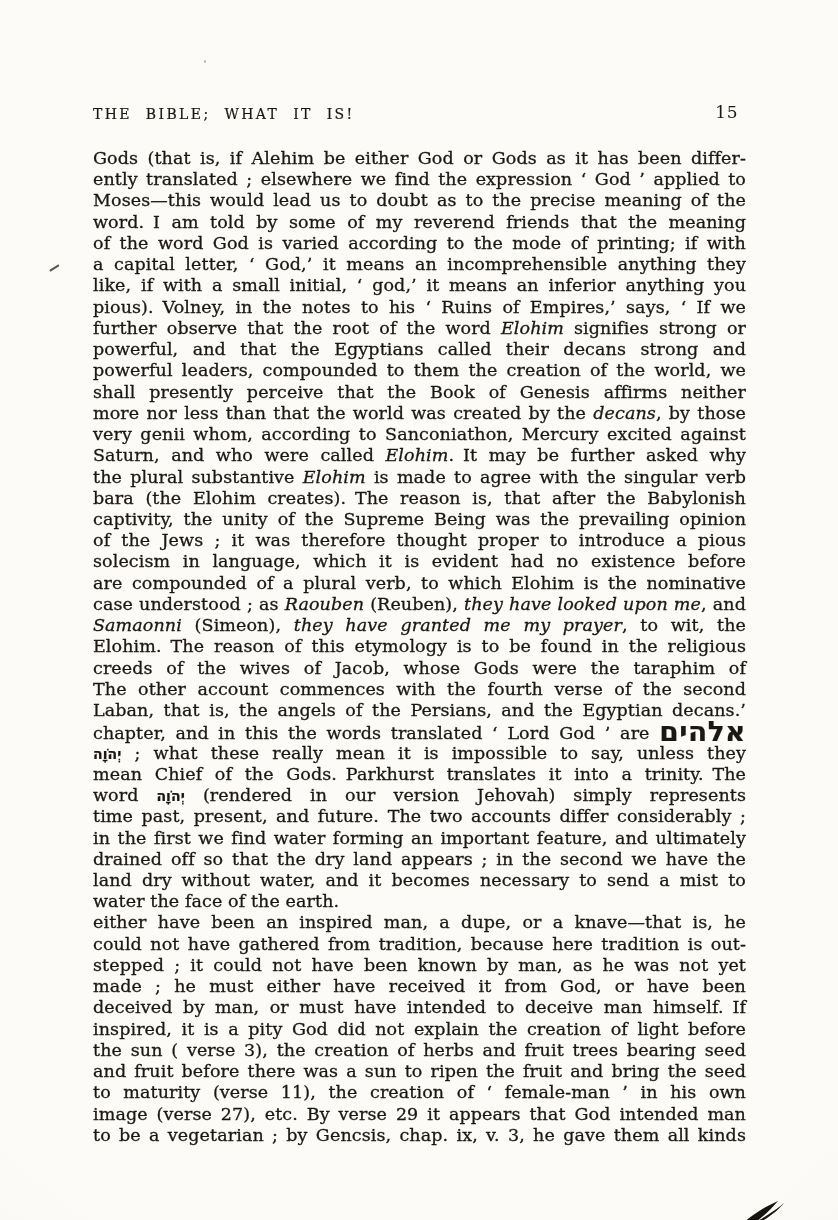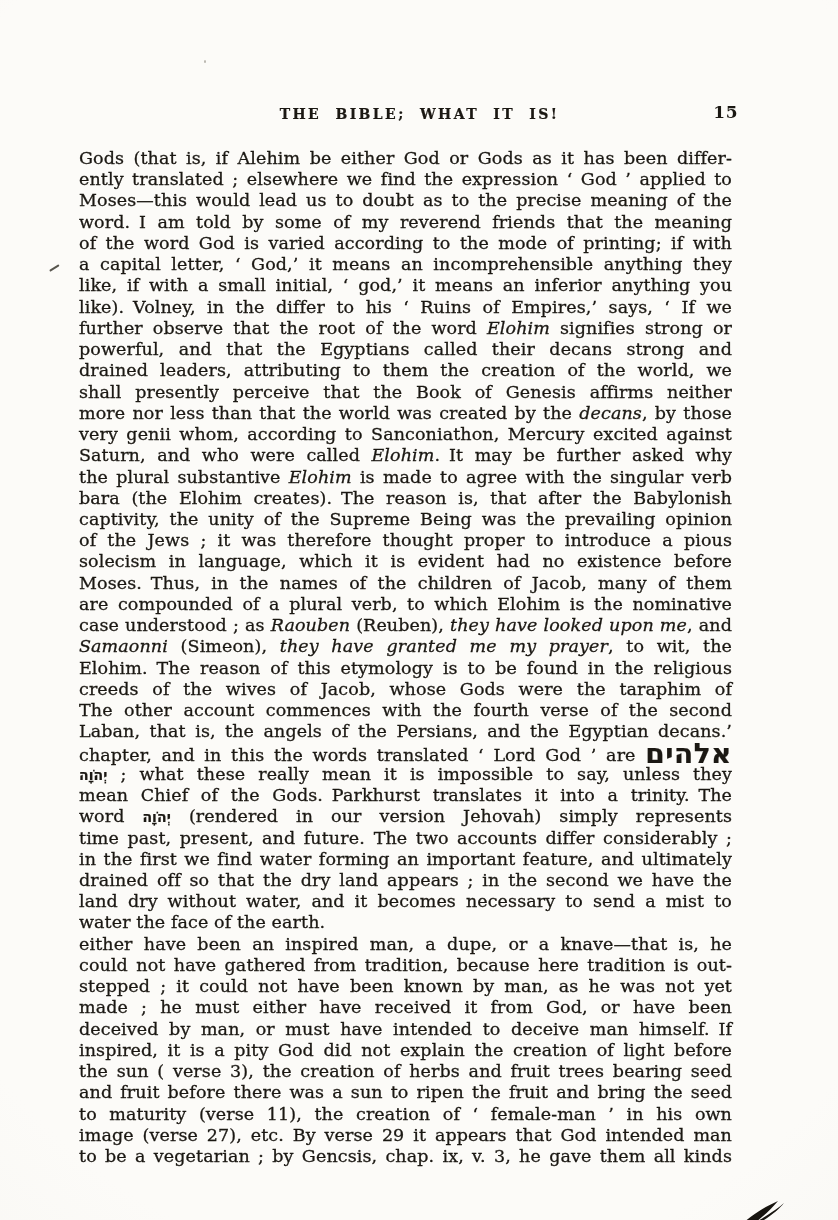--- a/index.html
+++ b/index.html
@@ -15,39 +15,39 @@
     background:
       radial-gradient(ellipse 120% 100% at 50% 45%, #fcfbf8 60%, #f3f2ed 100%);
     color: #1b1813;
   }
   .header-row {
     position: absolute;
     left: 93px; top: 106px; width: 653px; height: 26px;
   }
   .header-title {
     display: block;
-    text-align: center;
+    text-align: left;
     font-size: 14px;
-    font-weight: bold;
+    font-weight: normal;
     letter-spacing: 2.4px;
     word-spacing: 7px;
     text-transform: uppercase;
     color: #1b1813;
     -webkit-text-stroke: 0.2px #1b1813;
   }
   .page-number {
     position: absolute;
     right: 8px; top: -4px;
     font-size: 17px;
-    font-weight: bold;
+    font-weight: normal;
     letter-spacing: 0.5px;
   }
   .page-text {
     position: absolute;
-    left: 79px; top: 148px; width: 653px;
+    left: 93px; top: 148px; width: 653px;
   }
   .line {
     height: 21.24px;
     line-height: 21.24px;
     font-size: 17.5px;
     text-align: justify;
     text-align-last: justify;
     text-justify: inter-word;
     white-space: nowrap;
     letter-spacing: 0.1px;
@@ -100,34 +100,33 @@
   </div>
 
   <div class="page-text">
       <div class="line"><span>Gods (that is, if Alehim be either God or Gods as it has been differ-</span></div>
       <div class="line"><span>ently translated ; elsewhere we find the expression ‘ God ’ applied to</span></div>
       <div class="line"><span>Moses—this would lead us to doubt as to the precise meaning of the</span></div>
       <div class="line"><span>word. I am told by some of my reverend friends that the meaning</span></div>
       <div class="line"><span>of the word God is varied according to the mode of printing; if with</span></div>
       <div class="line"><span>a capital letter, ‘ God,’ it means an incomprehensible anything they</span></div>
       <div class="line"><span>like, if with a small initial, ‘ god,’ it means an inferior anything you</span></div>
-      <div class="line"><span>like). Volney, in the differ to his ‘ Ruins of Empires,’ says, ‘ If we</span></div>
+      <div class="line"><span>pious). Volney, in the notes to his ‘ Ruins of Empires,’ says, ‘ If we</span></div>
       <div class="line"><span>further observe that the root of the word </span><span class="it">Elohim</span><span> signifies strong or</span></div>
       <div class="line"><span>powerful, and that the Egyptians called their decans strong and</span></div>
-      <div class="line"><span>drained leaders, attributing to them the creation of the world, we</span></div>
+      <div class="line"><span>powerful leaders, compounded to them the creation of the world, we</span></div>
       <div class="line"><span>shall presently perceive that the Book of Genesis affirms neither</span></div>
       <div class="line"><span>more nor less than that the world was created by the </span><span class="it">decans</span><span>, by those</span></div>
       <div class="line"><span>very genii whom, according to Sanconiathon, Mercury excited against</span></div>
       <div class="line"><span>Saturn, and who were called </span><span class="it">Elohim</span><span>. It may be further asked why</span></div>
       <div class="line"><span>the plural substantive </span><span class="it">Elohim</span><span> is made to agree with the singular verb</span></div>
       <div class="line"><span>bara (the Elohim creates). The reason is, that after the Babylonish</span></div>
       <div class="line"><span>captivity, the unity of the Supreme Being was the prevailing opinion</span></div>
       <div class="line"><span>of the Jews ; it was therefore thought proper to introduce a pious</span></div>
       <div class="line"><span>solecism in language, which it is evident had no existence before</span></div>
-      <div class="line"><span>Moses. Thus, in the names of the children of Jacob, many of them</span></div>
       <div class="line"><span>are compounded of a plural verb, to which Elohim is the nominative</span></div>
       <div class="line"><span>case understood ; as </span><span class="it">Raouben</span><span> (Reuben), </span><span class="it">they have looked upon me</span><span>, and</span></div>
       <div class="line"><span class="it">Samaonni</span><span> (Simeon), </span><span class="it">they have granted me my prayer</span><span>, to wit, the</span></div>
       <div class="line"><span>Elohim. The reason of this etymology is to be found in the religious</span></div>
       <div class="line"><span>creeds of the wives of Jacob, whose Gods were the taraphim of</span></div>
       <div class="line"><span>The other account commences with the fourth verse of the second</span></div>
       <div class="line"><span>Laban, that is, the angels of the Persians, and the Egyptian decans.’</span></div>
       <div class="line"><span>chapter, and in this the words translated ‘ Lord God ’ are </span><span class="heb heb-big">אלהים</span></div>
       <div class="line"><span class="heb">יְהֹוָה</span><span> ; what these really mean it is impossible to say, unless they</span></div>
       <div class="line"><span>mean Chief of the Gods. Parkhurst translates it into a trinity. The</span></div>

